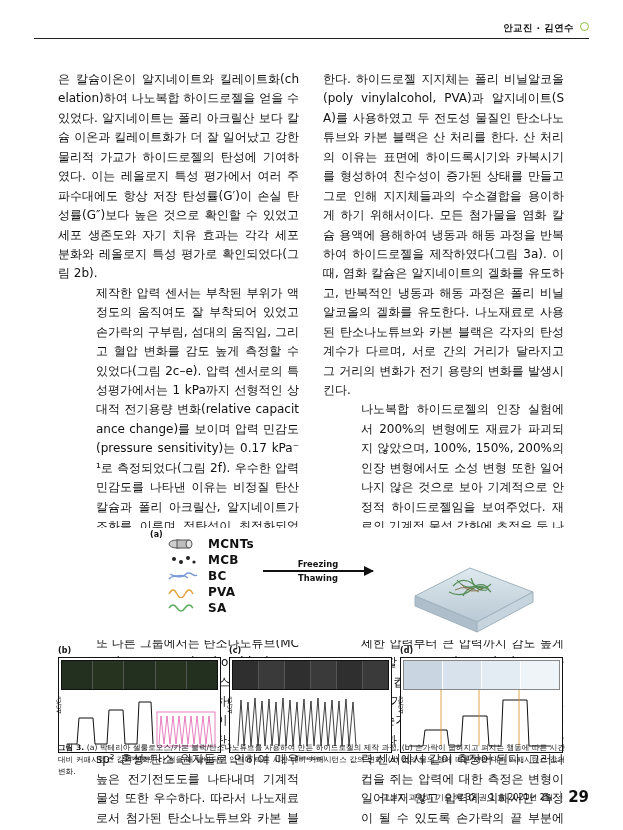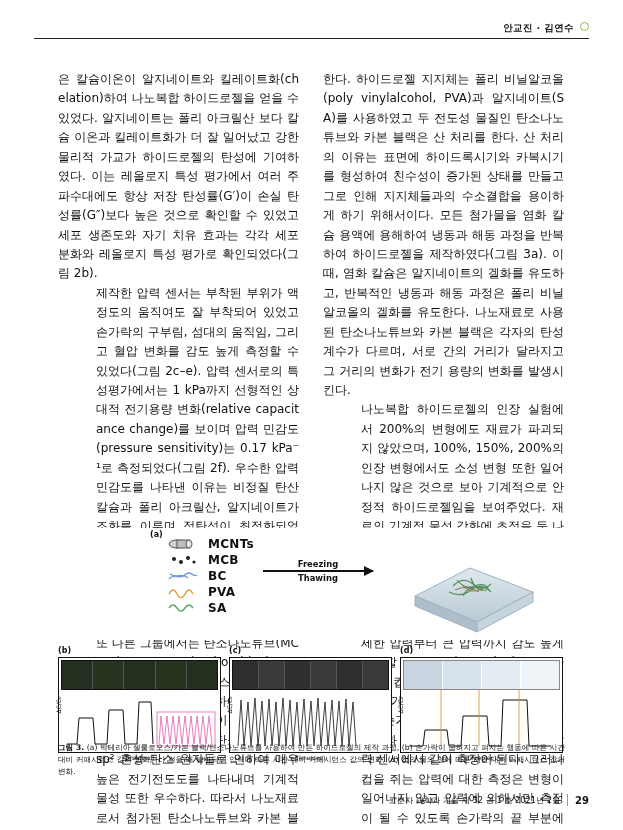--- a/index.html
+++ b/index.html
@@ -111,21 +111,21 @@
     font-size:7.6px;line-height:1.6;text-align:justify;word-break:break-all;
   }
   .caption b{font-weight:bold;margin-top:24px;}
   
   .footer{
     position:absolute;right:34px;bottom:24px;
     display:flex;align-items:center;gap:7px;
     font-size:8.2px;color:#111;
   }
   .footer .pnum{
-    font-size:10px;font-weight:bold;
+    font-size:15px;font-weight:bold;
   }
   .footer .vbar{width:1px;height:12px;background:#999;display:inline-block;}
 </style>
 </head>
 <body>
 
 <div class="page">
 
   <div class="header">
     <span>안교진 · 김연수</span>

